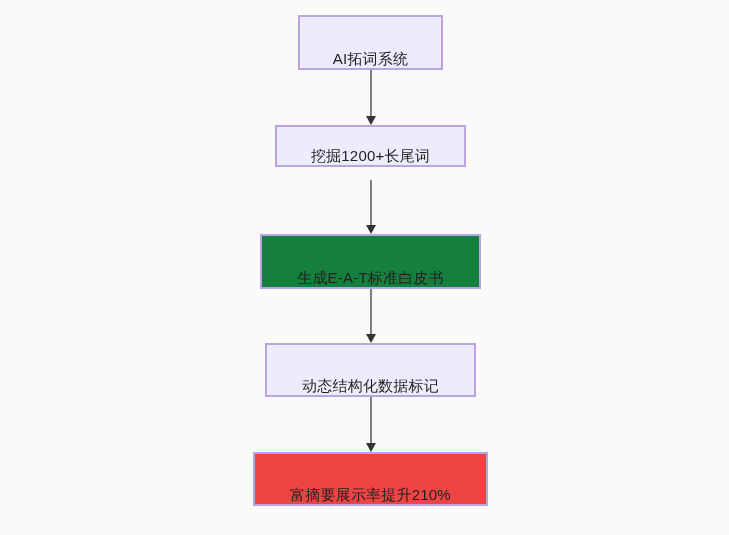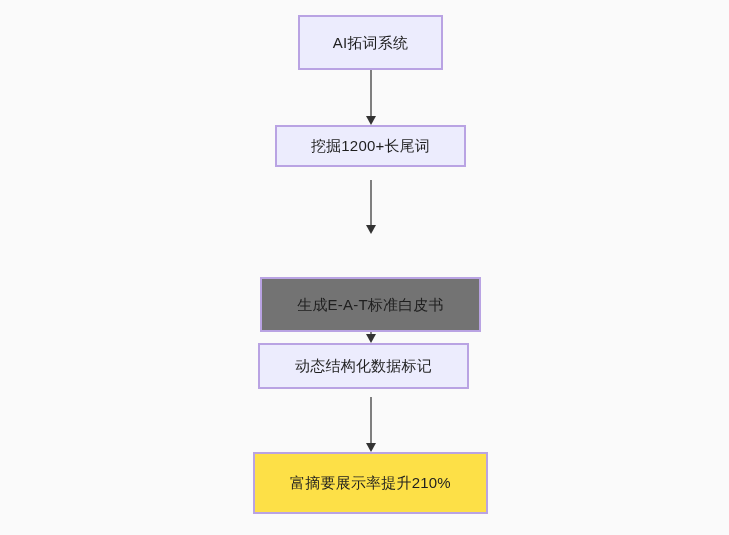--- a/index.html
+++ b/index.html
@@ -22,21 +22,21 @@
     height: 535px;
   }
 
   .node {
     position: absolute;
     box-sizing: border-box;
     background: #ececfd;
     border: 2px solid #b9a3e3;
     border-radius: 0;
     display: flex;
-    align-items: center;
+    align-items: flex-end;
     justify-content: center;
     color: #1f1f1f;
     font-size: 15px;
     line-height: 1.2;
     letter-spacing: 0.2px;
     white-space: nowrap;
     user-select: none;
   }
 
   .node-label {
@@ -95,25 +95,25 @@
   </div>
 
   <div class="node" style="left: 298px; top: 15px; width: 145px; height: 55px; background: rgb(236, 236, 253); border-color: rgb(185, 163, 227); color: rgb(31, 31, 31);">
     <span class="node-label">AI拓词系统</span>
   </div>
 
   <div class="node" style="left: 275px; top: 125px; width: 191px; height: 42px; background: rgb(236, 236, 253); border-color: rgb(185, 163, 227); color: rgb(31, 31, 31);">
     <span class="node-label">挖掘1200+长尾词</span>
   </div>
 
-  <div class="node" style="left: 260px; top: 234px; width: 221px; height: 55px; background: #737373; border-color: rgb(185, 163, 227); color: rgb(31, 31, 31); margin-top: 43px;">
+  <div class="node" style="left: 260px; top: 234px; width: 221px; height: 55px; background: #15803d; border-color: rgb(185, 163, 227); color: rgb(31, 31, 31);">
     <span class="node-label">生成E-A-T标准白皮书</span>
   </div>
 
-  <div class="node" style="left: 258px; top: 343px; width: 211px; height: 46px; background: rgb(236, 236, 253); border-color: rgb(185, 163, 227); color: rgb(31, 31, 31);">
+  <div class="node" style="left: 265px; top: 343px; width: 211px; height: 54px; background: rgb(236, 236, 253); border-color: rgb(185, 163, 227); color: rgb(31, 31, 31);">
     <span class="node-label">动态结构化数据标记</span>
   </div>
 
-  <div class="node" style="left: 253px; top: 452px; width: 235px; height: 62px; background: #fde047; border-color: rgb(185, 163, 227); color: rgb(31, 31, 31);">
+  <div class="node" style="left: 253px; top: 452px; width: 235px; height: 54px; background: #ef4444; border-color: rgb(185, 163, 227); color: rgb(31, 31, 31);">
     <span class="node-label">富摘要展示率提升210%</span>
   </div>
 
 </div>
 
 </body></html>

